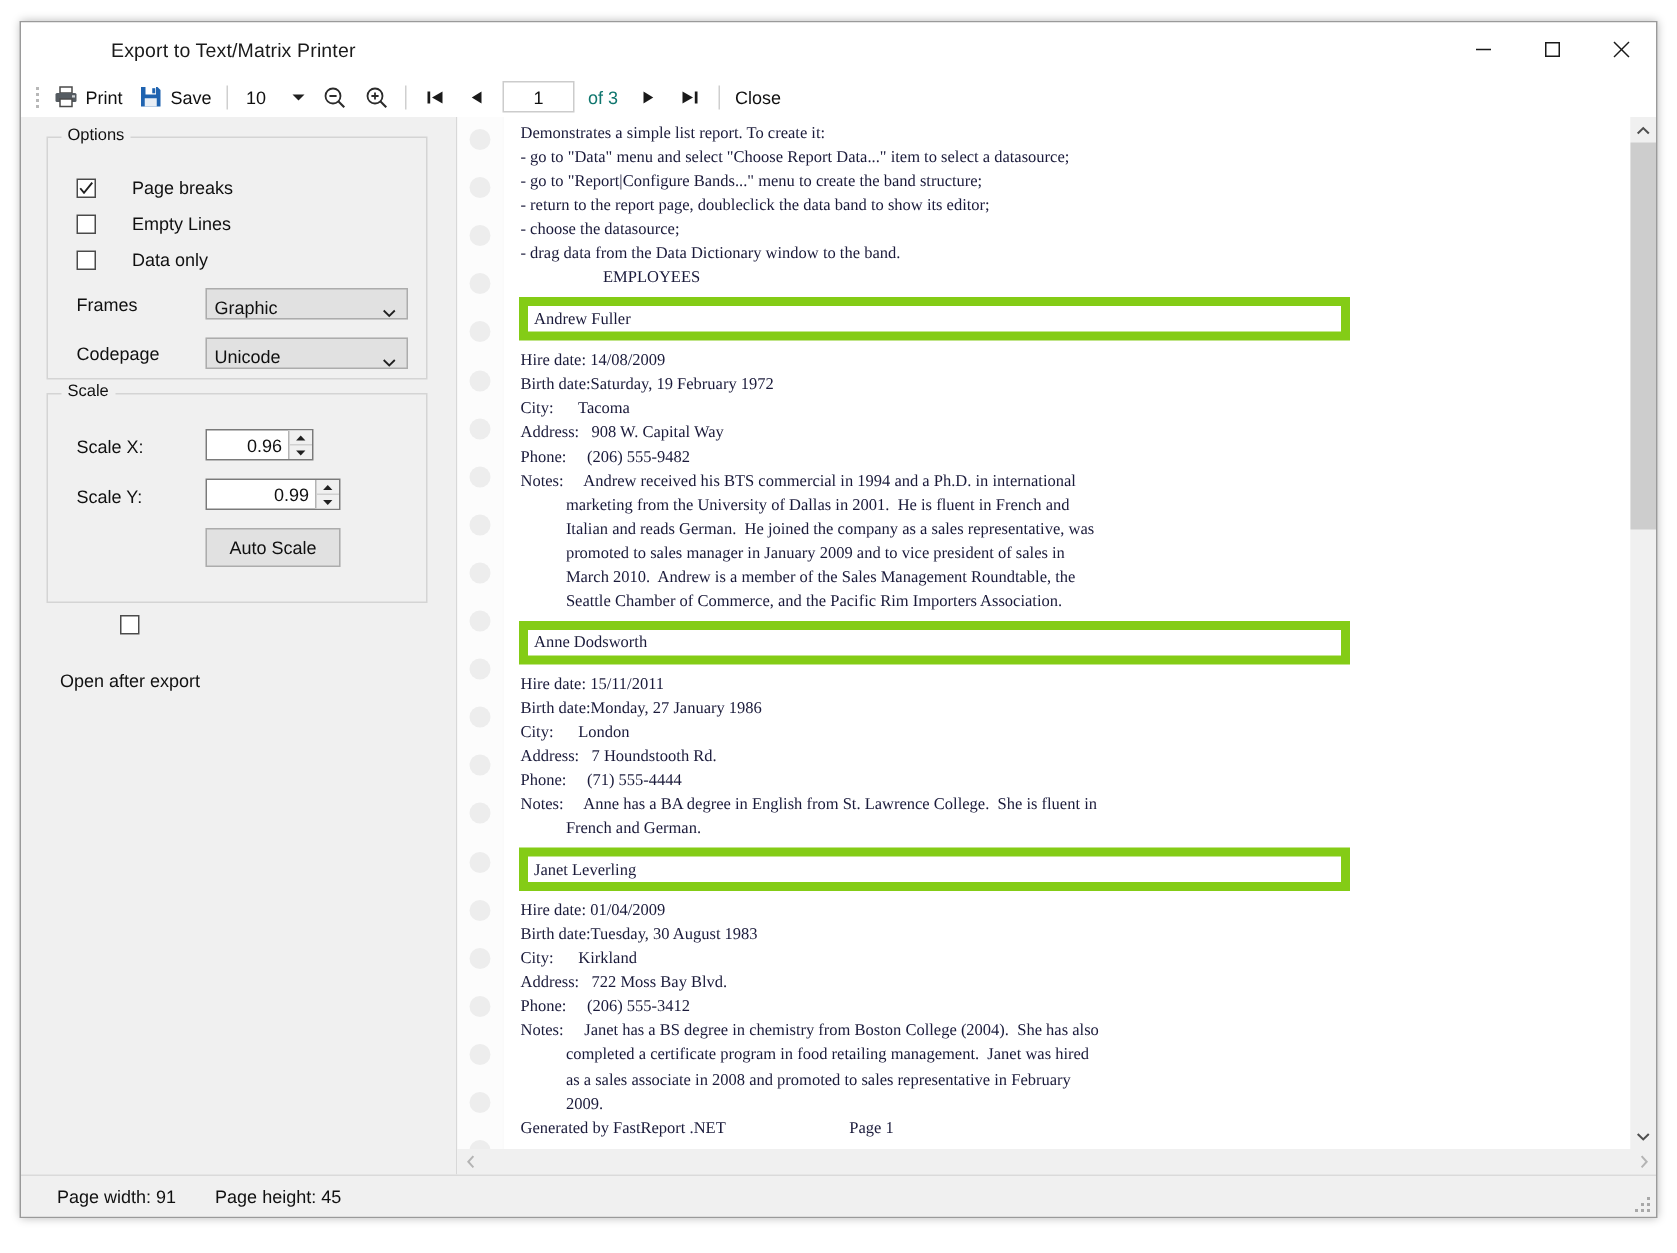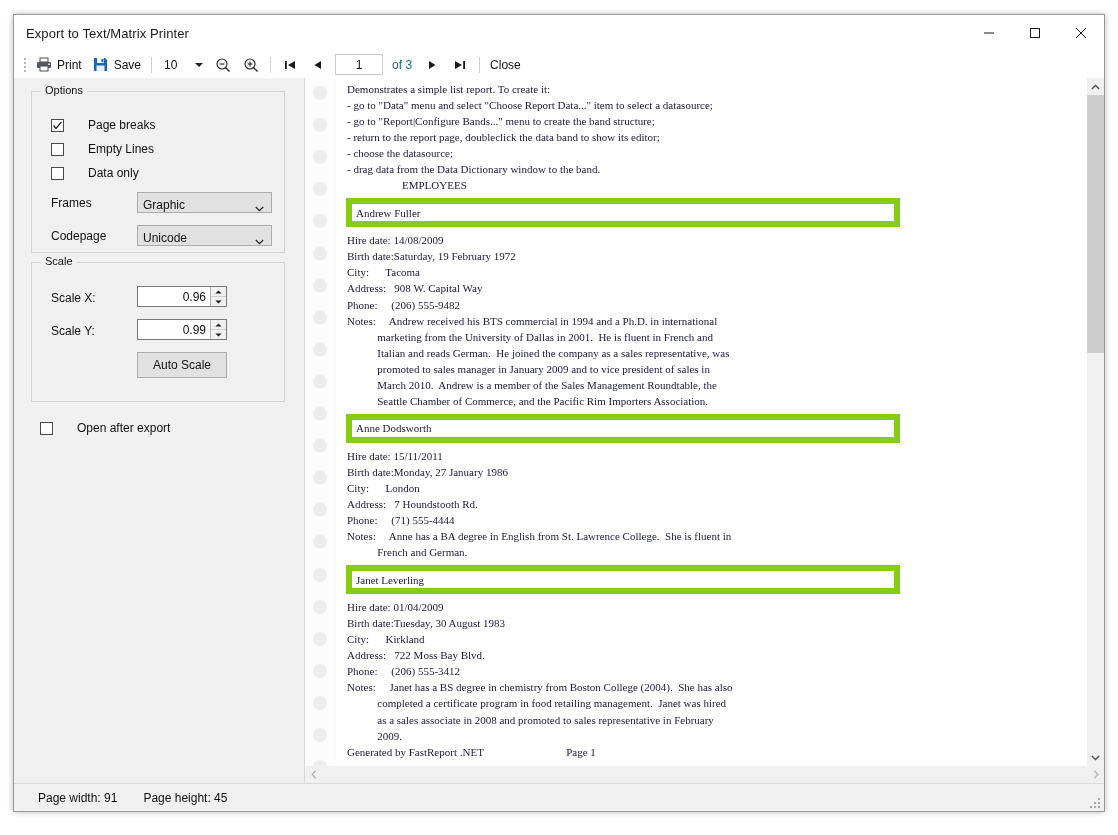--- a/index.html
+++ b/index.html
@@ -37,20 +37,21 @@
     align-items: center;
     background: #ffffff;
     position: relative;
   }
   .title-text {
     font-size: 13px;
     color: #1a1a1a;
     padding-left: 12px;
     letter-spacing: 0.1px;
     white-space: nowrap;
+    margin-left: 48px;
   }
   .win-controls {
     position: absolute;
     right: 0;
     top: 0;
     height: 36px;
     display: flex;
   }
   .win-btn {
     width: 46px;
@@ -568,21 +569,21 @@
                 <polyline points="0.8,1 4.5,4.6 8.2,1" fill="none" stroke="#202020" stroke-width="1.2"></polyline>
               </svg>
           </span>
         </div>
       </div>
 
       <div class="groupbox" id="gb-scale">
         <div class="gb-title">Scale</div>
 
         <div class="field-label" style="left:19px; top:28px;">Scale X:</div>
-        <div class="spin" style="left:105px; top:23px; width:90px;">
+        <div class="spin" style="left:105px; top:23px; width:72px;">
           <span class="sval">0.96</span>
           <span class="sbtns">
             <span class="sbtn up">
               <svg width="7" height="4" viewBox="0 0 7 4">
                   <polygon points="3.5,0.4 6.6,3.6 0.4,3.6" fill="#202020"></polygon>
                 </svg>
             </span>
             <span class="sbtn down">
               <svg width="7" height="4" viewBox="0 0 7 4">
                   <polygon points="3.5,3.6 0.4,0.4 6.6,0.4" fill="#202020"></polygon>
@@ -604,21 +605,21 @@
               <svg width="7" height="4" viewBox="0 0 7 4">
                   <polygon points="3.5,3.6 0.4,0.4 6.6,0.4" fill="#202020"></polygon>
                 </svg>
             </span>
           </span>
         </div>
 
         <div class="btn" style="left:105px; top:89px; width:90px; height:26px;">Auto Scale</div>
       </div>
 
-      <div class="chk-row" style="left:26px; top:343px;">
+      <div class="chk-row" style="left:26px; top:332px;flex-direction:column;">
         <span class="chk"></span>
         <span class="chk-label">Open after export</span>
       </div>
     </div>
 
     <div class="preview-wrap">
       <div class="preview-main">
 
         <div class="gutter" id="gutter">
             <span class="perf" style="top: 8px;"></span>

